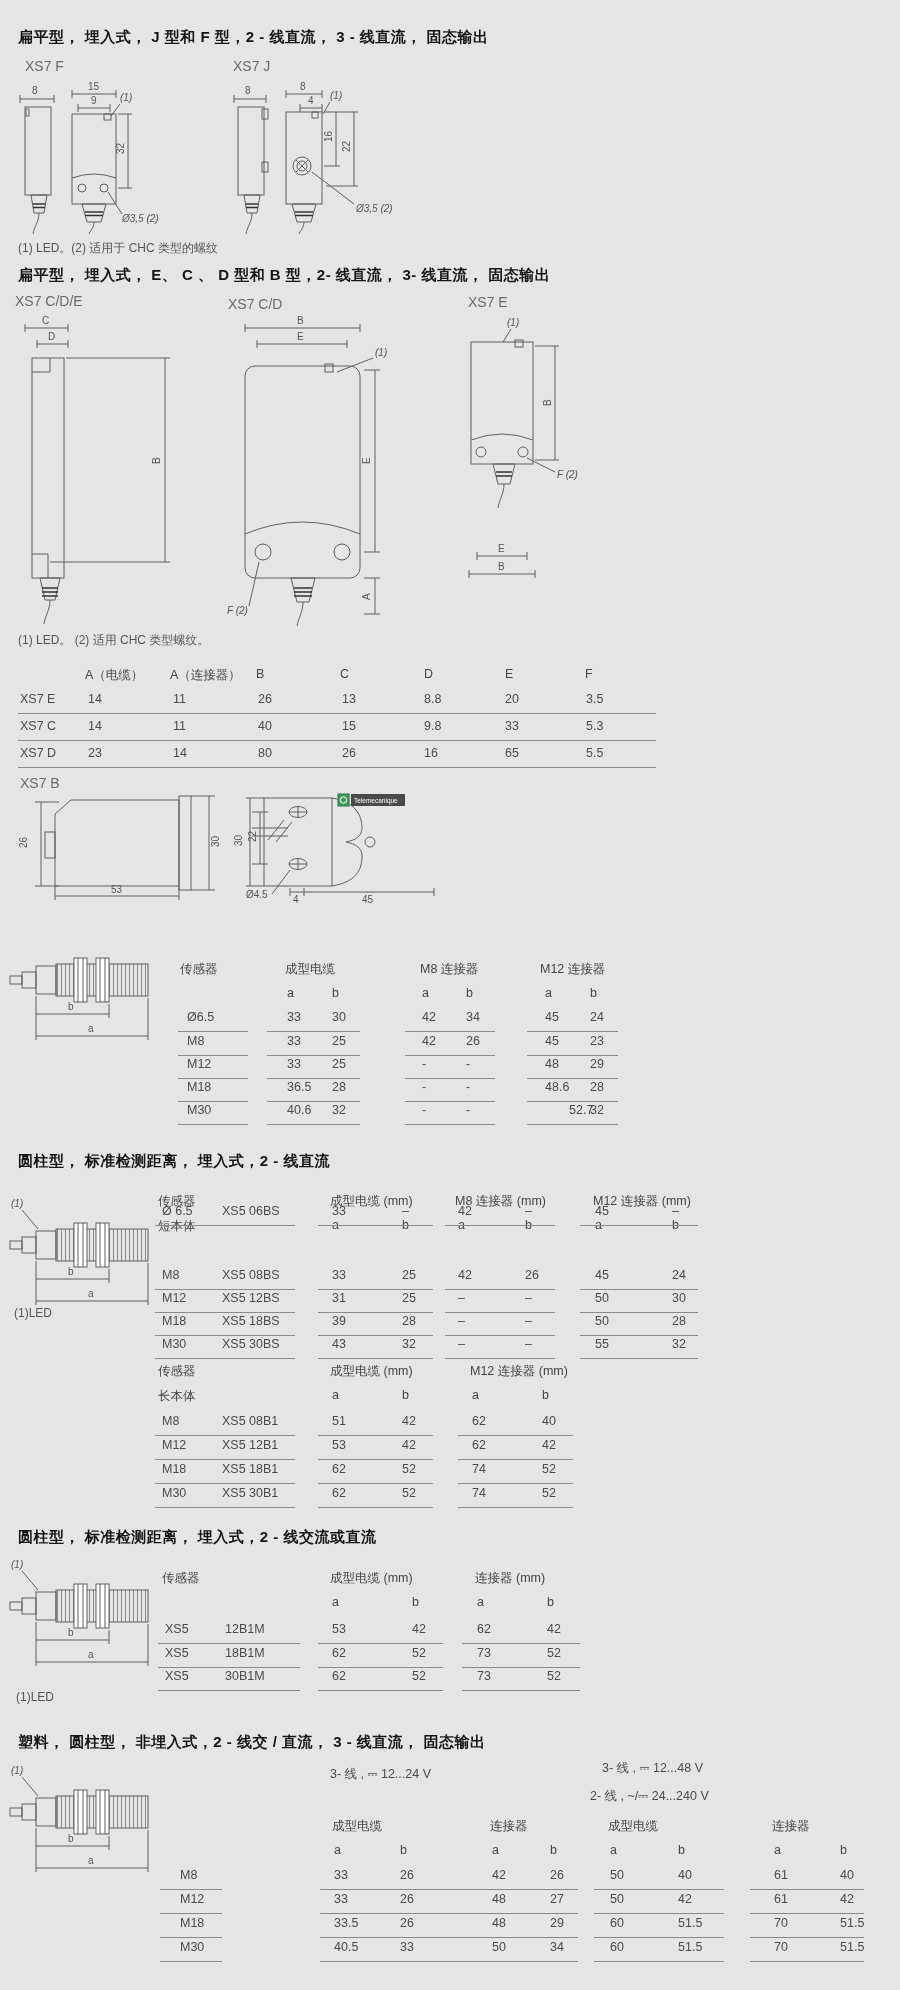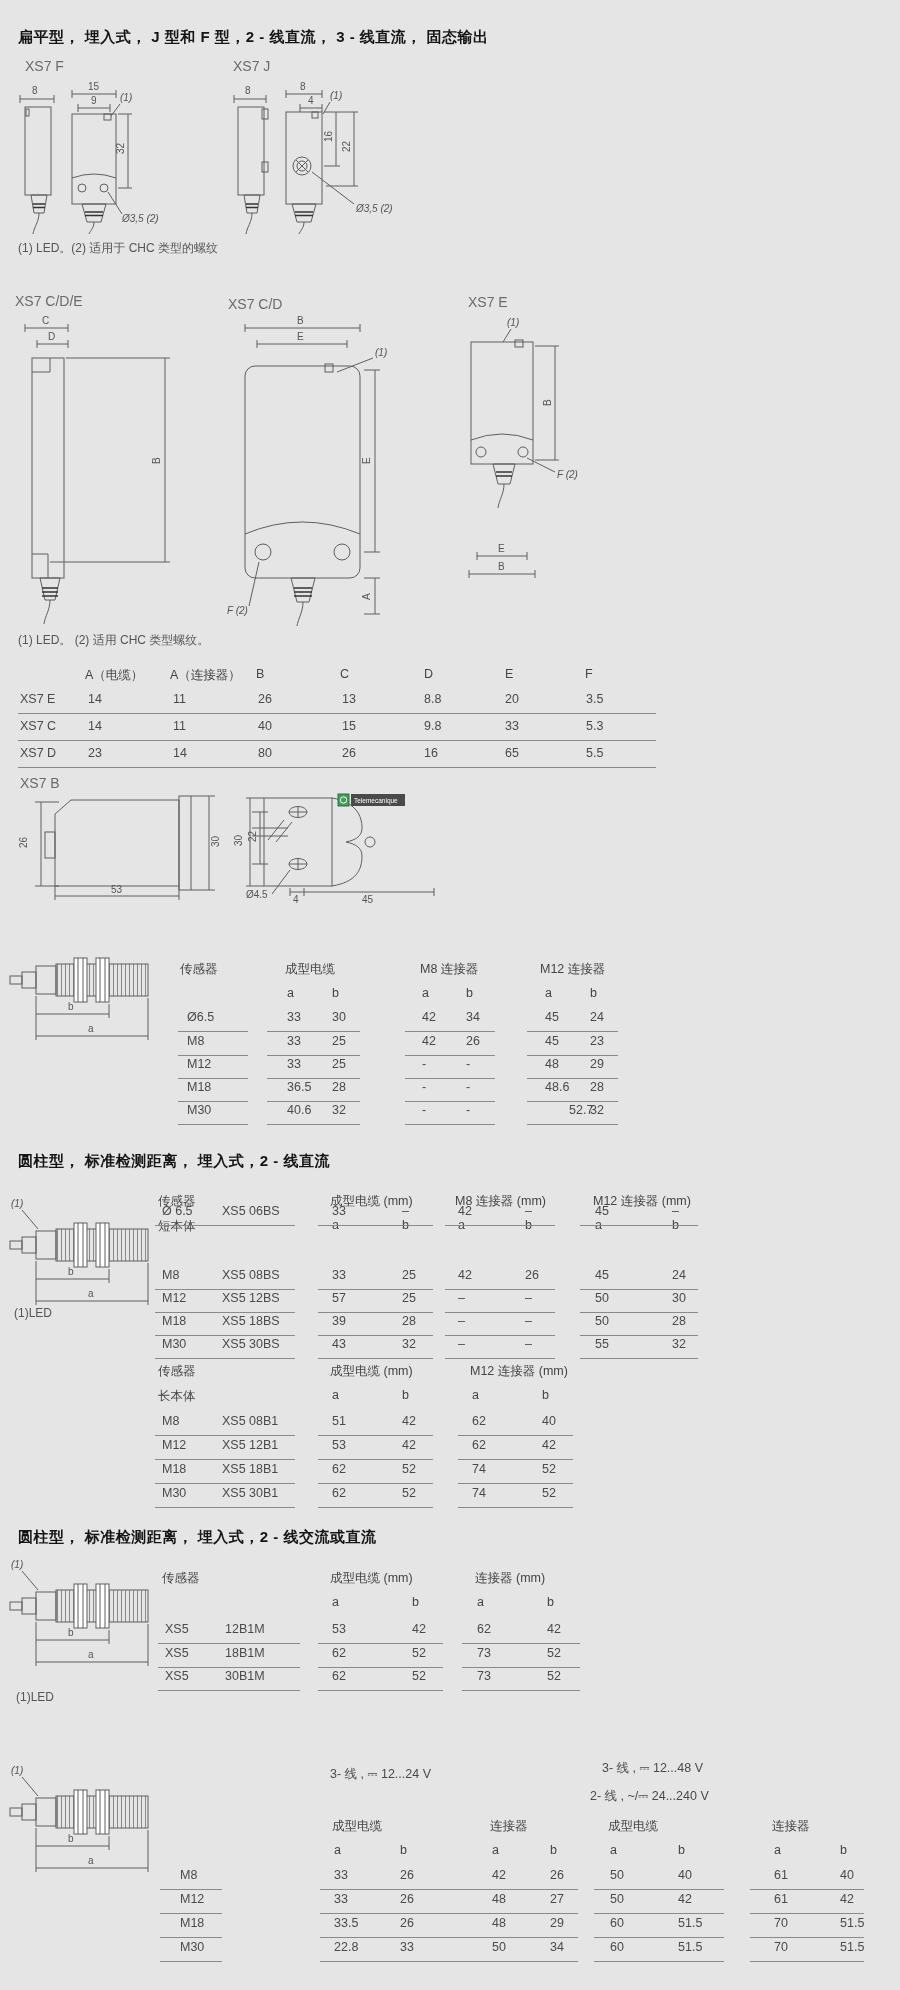--- a/index.html
+++ b/index.html
@@ -90,20 +90,21 @@
     <text class="dt" x="72" y="8">8</text>
     <text class="dt" x="80" y="22">4</text>
     <text class="dt" x="102" y="17" font-style="italic">(1)</text>
     <text class="dt" x="104" y="60" transform="rotate(-90 104 60)">16</text>
     <text class="dt" x="122" y="70" transform="rotate(-90 122 70)">22</text>
     <text class="dt" x="128" y="130" font-style="italic">Ø3,5 (2)</text>
   </svg>
 
   <div class="fnote" style="top:240px">(1) LED。(2) 适用于 CHC 类型的螺纹</div>
 
+  <div class="title" style="top:266px">扁平型， 埋入式， E、 C 、 D 型和 B 型，2- 线直流， 3- 线直流， 固态输出</div>
   <div class="model" style="left:15px;top:293px">XS7 C/D/E</div>
   <div class="model" style="left:228px;top:296px">XS7 C/D</div>
   <div class="model" style="left:468px;top:294px">XS7 E</div>
 
   <svg style="left:10px;top:314px" width="200" height="312" viewBox="0 0 200 312">
     <g class="sk">
       <path d="M15,14 H58 M15,10 V18 M58,10 V18"></path>
       <path d="M27,30 H58 M27,26 V34 M58,26 V34"></path>
       <rect x="22" y="44" width="32" height="220"></rect>
       <path d="M22,58 H40 M40,44 V58"></path>
@@ -432,21 +433,21 @@
     <span class="td" style="left:595px">45</span>
     <span class="td" style="left:672px">24</span>
     <i class="ln" style="left:155px;width:140px"></i>
     <i class="ln" style="left:318px;width:115px"></i>
     <i class="ln" style="left:445px;width:110px"></i>
     <i class="ln" style="left:580px;width:118px"></i>
   </div>
   <div class="trow" style="top:1291px">
     <span class="td" style="left:162px">M12</span>
     <span class="td" style="left:222px">XS5 12BS</span>
-    <span class="td" style="left:332px">57</span>
+    <span class="td" style="left:332px">31</span>
     <span class="td" style="left:402px">25</span>
     <span class="td" style="left:458px">–</span>
     <span class="td" style="left:525px">–</span>
     <span class="td" style="left:595px">50</span>
     <span class="td" style="left:672px">30</span>
     <i class="ln" style="left:155px;width:140px"></i>
     <i class="ln" style="left:318px;width:115px"></i>
     <i class="ln" style="left:445px;width:110px"></i>
     <i class="ln" style="left:580px;width:118px"></i>
   </div>
@@ -606,20 +607,21 @@
     <span class="td" style="left:332px">62</span>
     <span class="td" style="left:412px">52</span>
     <span class="td" style="left:477px">73</span>
     <span class="td" style="left:547px">52</span>
     <i class="ln" style="left:158px;width:142px"></i>
     <i class="ln" style="left:318px;width:125px"></i>
     <i class="ln" style="left:462px;width:118px"></i>
   </div>
   <div class="fnote" style="left:16px;top:1690px">(1)LED</div>
 
+  <div class="title" style="top:1733px">塑料， 圆柱型， 非埋入式，2 - 线交 / 直流， 3 - 线直流， 固态输出</div>
   <div class="volt" style="left:330px;top:1766px">3- 线 , ⎓ 12...24 V</div>
   <div class="volt" style="left:602px;top:1760px">3- 线 , ⎓ 12...48 V</div>
   <div class="volt" style="left:590px;top:1788px">2- 线 , ~/⎓ 24...240 V</div>
 
   <svg style="left:8px;top:1762px" width="175" height="122" viewBox="0 0 175 122">
     <defs>
         <pattern id="p6" width="4" height="10" patternUnits="userSpaceOnUse">
           <line x1="1.5" y1="0" x2="1.5" y2="10" stroke="#8a8a8a" stroke-width="1"></line>
         </pattern>
       </defs>
@@ -702,21 +704,21 @@
     <span class="td" style="left:678px">51.5</span>
     <span class="td" style="left:774px">70</span>
     <span class="td" style="left:840px">51.5</span>
     <i class="ln" style="left:160px;width:62px"></i>
     <i class="ln" style="left:320px;width:258px"></i>
     <i class="ln" style="left:594px;width:130px"></i>
     <i class="ln" style="left:750px;width:114px"></i>
   </div>
   <div class="trow" style="top:1940px">
     <span class="td" style="left:180px">M30</span>
-    <span class="td" style="left:334px">22.8</span>
+    <span class="td" style="left:334px">40.5</span>
     <span class="td" style="left:400px">33</span>
     <span class="td" style="left:492px">50</span>
     <span class="td" style="left:550px">34</span>
     <span class="td" style="left:610px">60</span>
     <span class="td" style="left:678px">51.5</span>
     <span class="td" style="left:774px">70</span>
     <span class="td" style="left:840px">51.5</span>
     <i class="ln" style="left:160px;width:62px"></i>
     <i class="ln" style="left:320px;width:258px"></i>
     <i class="ln" style="left:594px;width:130px"></i>

